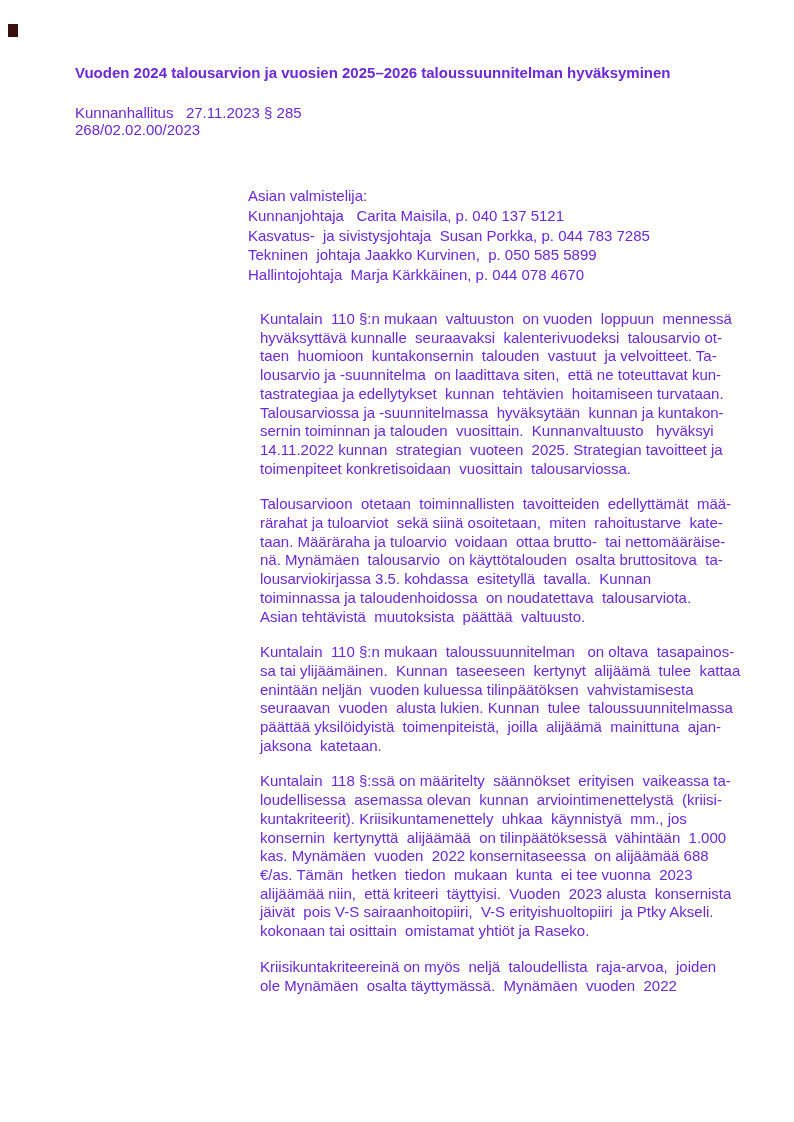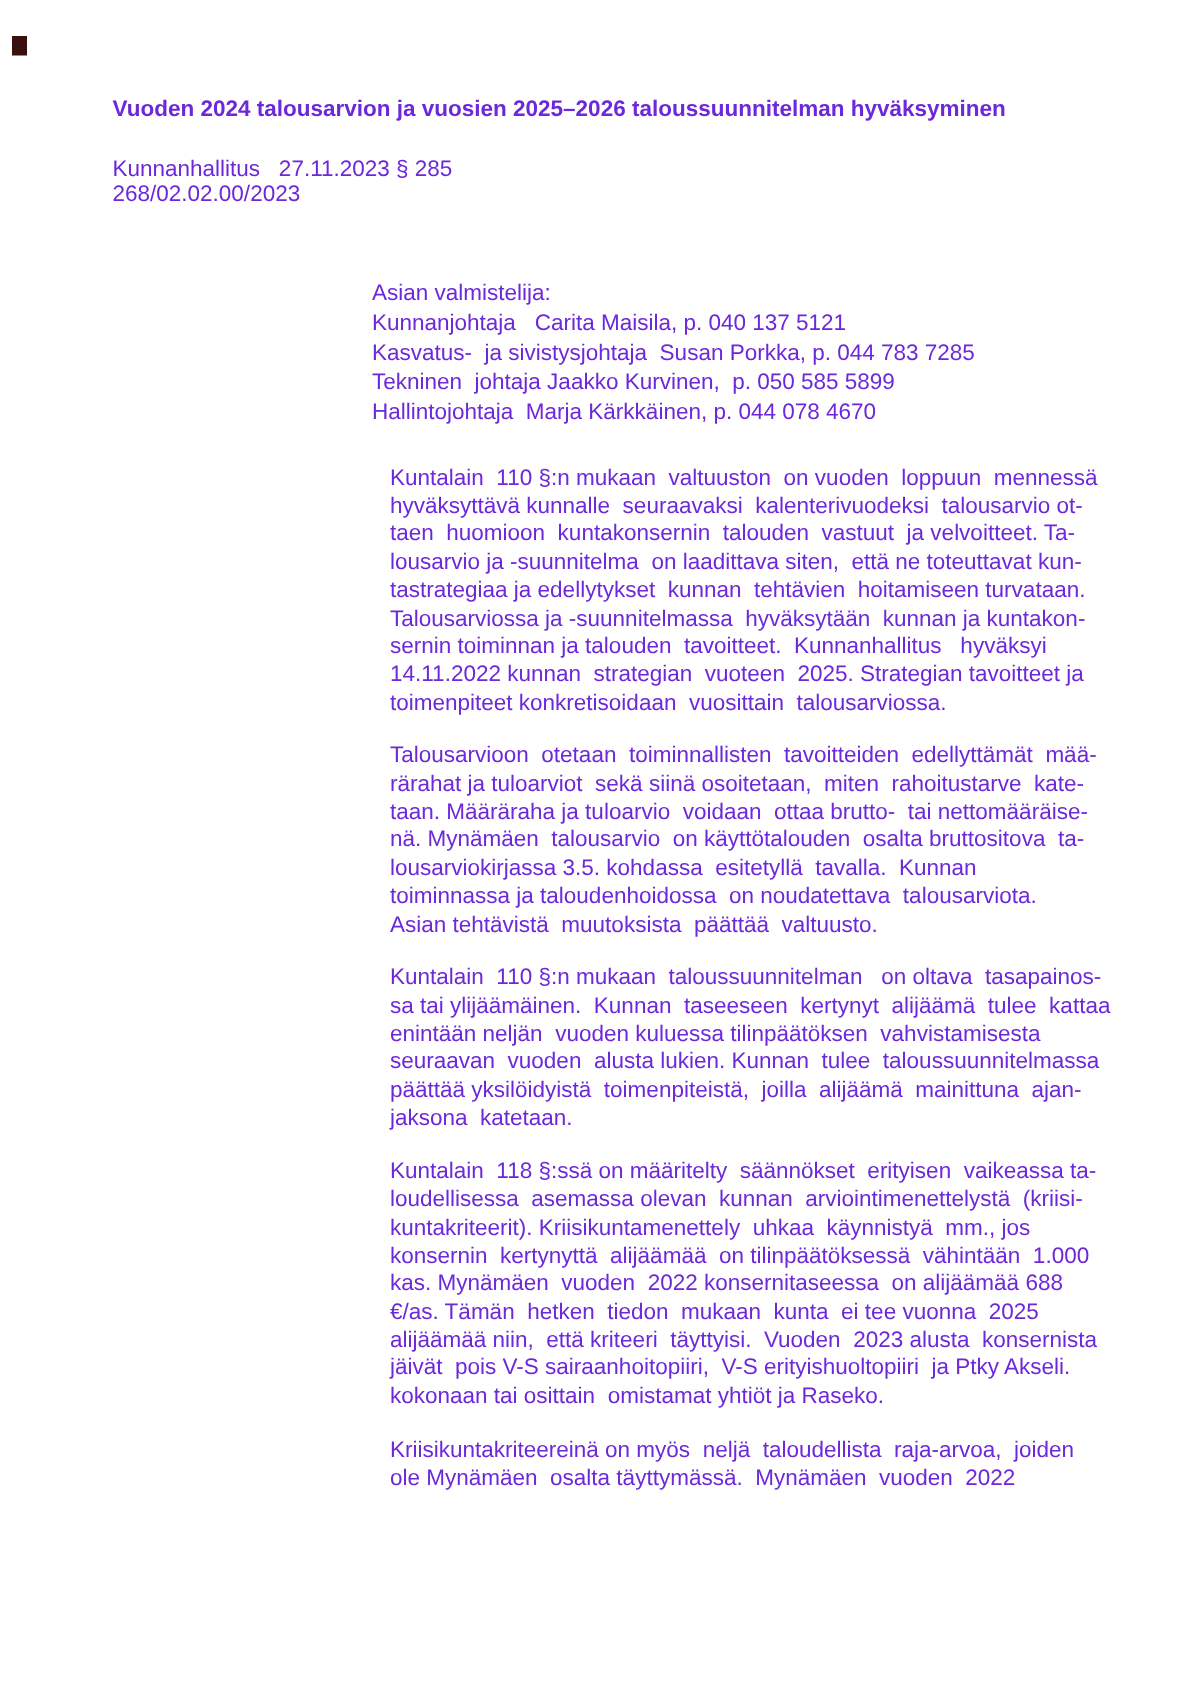--- a/index.html
+++ b/index.html
@@ -98,21 +98,21 @@
 
   <div class="body-text">
 
     <div class="paragraph">
       <div class="line">Kuntalain  110 §:n mukaan  valtuuston  on vuoden  loppuun  mennessä</div>
       <div class="line">hyväksyttävä kunnalle  seuraavaksi  kalenterivuodeksi  talousarvio ot-</div>
       <div class="line">taen  huomioon  kuntakonsernin  talouden  vastuut  ja velvoitteet. Ta-</div>
       <div class="line">lousarvio ja -suunnitelma  on laadittava siten,  että ne toteuttavat kun-</div>
       <div class="line">tastrategiaa ja edellytykset  kunnan  tehtävien  hoitamiseen turvataan.</div>
       <div class="line">Talousarviossa ja -suunnitelmassa  hyväksytään  kunnan ja kuntakon-</div>
-      <div class="line">sernin toiminnan ja talouden  tavoitteet.  Kunnanhallitus   hyväksyi</div>
+      <div class="line">sernin toiminnan ja talouden  vuosittain.  Kunnanvaltuusto   hyväksyi</div>
       <div class="line">14.11.2022 kunnan  strategian  vuoteen  2025. Strategian tavoitteet ja</div>
       <div class="line">toimenpiteet konkretisoidaan  vuosittain  talousarviossa.</div>
     </div>
 
     <div class="paragraph">
       <div class="line">Talousarvioon  otetaan  toiminnallisten  tavoitteiden  edellyttämät  mää-</div>
       <div class="line">rärahat ja tuloarviot  sekä siinä osoitetaan,  miten  rahoitustarve  kate-</div>
       <div class="line">taan. Määräraha ja tuloarvio  voidaan  ottaa brutto-  tai nettomääräise-</div>
       <div class="line">nä. Mynämäen  talousarvio  on käyttötalouden  osalta bruttositova  ta-</div>
       <div class="line">lousarviokirjassa 3.5. kohdassa  esitetyllä  tavalla.  Kunnan</div>
@@ -128,21 +128,21 @@
       <div class="line">päättää yksilöidyistä  toimenpiteistä,  joilla  alijäämä  mainittuna  ajan-</div>
       <div class="line">jaksona  katetaan.</div>
     </div>
 
     <div class="paragraph">
       <div class="line">Kuntalain  118 §:ssä on määritelty  säännökset  erityisen  vaikeassa ta-</div>
       <div class="line">loudellisessa  asemassa olevan  kunnan  arviointimenettelystä  (kriisi-</div>
       <div class="line">kuntakriteerit). Kriisikuntamenettely  uhkaa  käynnistyä  mm., jos</div>
       <div class="line">konsernin  kertynyttä  alijäämää  on tilinpäätöksessä  vähintään  1.000</div>
       <div class="line">kas. Mynämäen  vuoden  2022 konsernitaseessa  on alijäämää 688</div>
-      <div class="line">€/as. Tämän  hetken  tiedon  mukaan  kunta  ei tee vuonna  2025</div>
+      <div class="line">€/as. Tämän  hetken  tiedon  mukaan  kunta  ei tee vuonna  2023</div>
       <div class="line">alijäämää niin,  että kriteeri  täyttyisi.  Vuoden  2023 alusta  konsernista</div>
       <div class="line">jäivät  pois V-S sairaanhoitopiiri,  V-S erityishuoltopiiri  ja Ptky Akseli.</div>
       <div class="line">kokonaan tai osittain  omistamat yhtiöt ja Raseko.</div>
     </div>
 
     <div class="paragraph">
       <div class="line">Kriisikuntakriteereinä on myös  neljä  taloudellista  raja-arvoa,  joiden</div>
       <div class="line">ole Mynämäen  osalta täyttymässä.  Mynämäen  vuoden  2022</div>
     </div>
 

